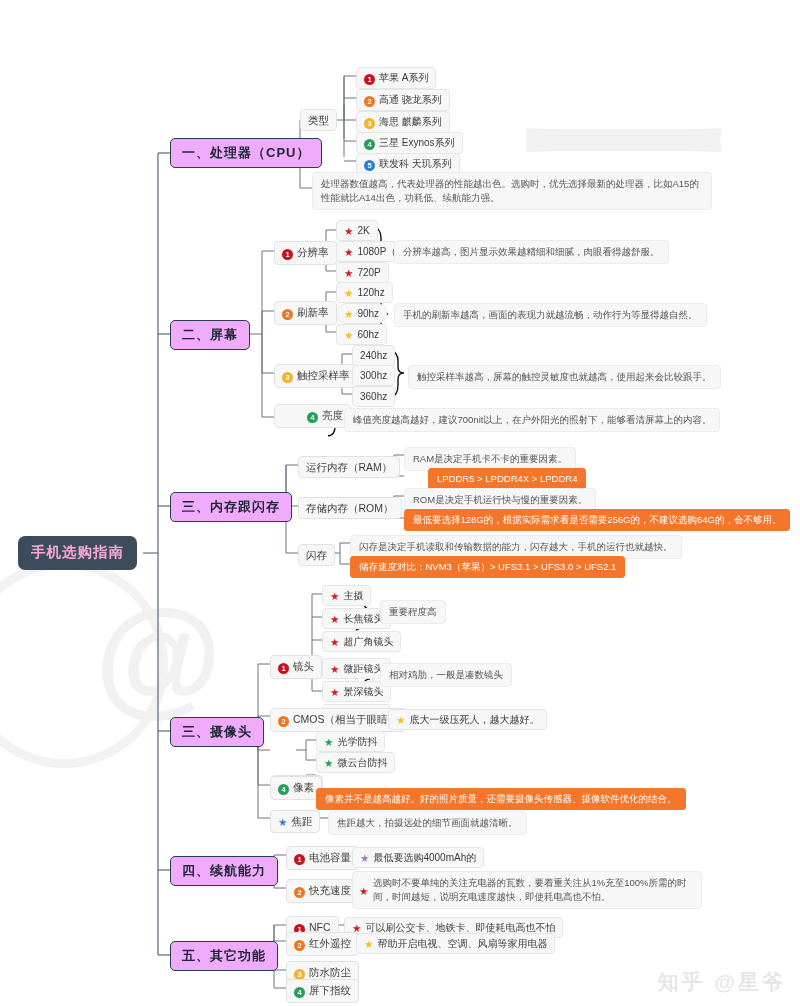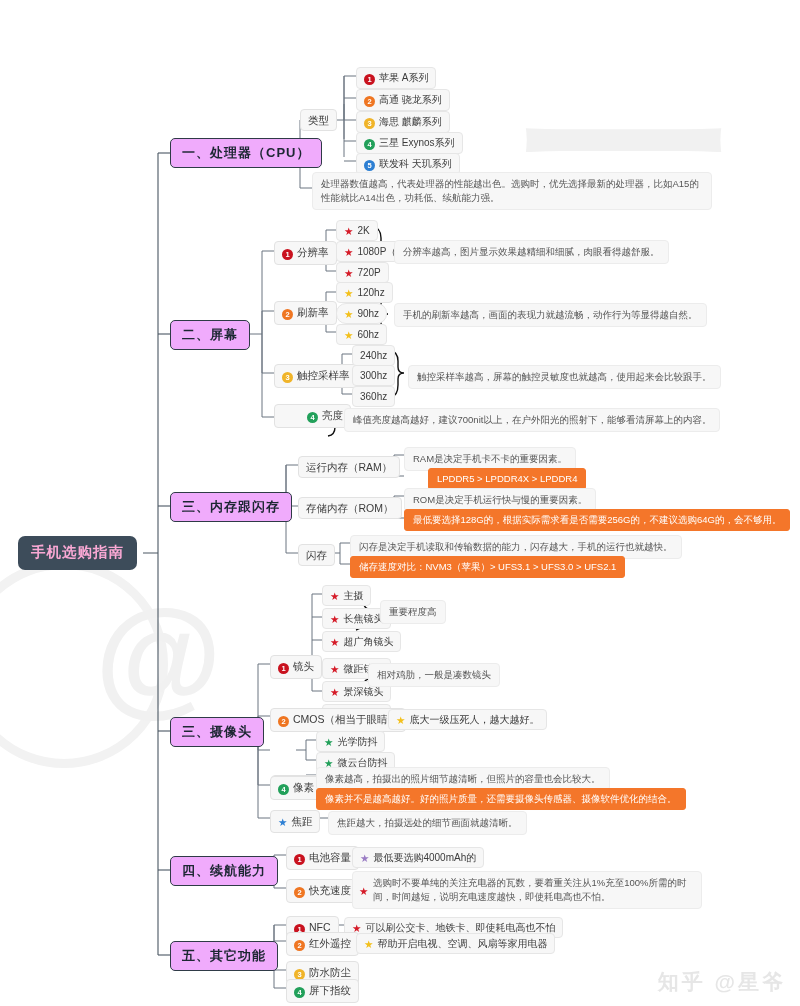--- a/index.html
+++ b/index.html
@@ -271,21 +271,21 @@
   <div class="node leaf" style="left:322px;top:658px;">
     <span class="star s-red">★</span><span>微距镜头</span>
   </div>
   <div class="node leaf" style="left:322px;top:681px;">
     <span class="star s-red">★</span><span>景深镜头</span>
   </div>
   <div class="node leaf" style="left:322px;top:704px;">
     <span class="star s-red">★</span><span>人像镜头</span>
   </div>
   <div class="node note" style="left:380px;top:600px;">重要程度高</div>
-  <div class="node note" style="left:368px;top:663px;">相对鸡肋，一般是凑数镜头</div>
+  <div class="node note" style="left:380px;top:663px;">相对鸡肋，一般是凑数镜头</div>
 
   <div class="node sub" style="left:270px;top:708px;">
     <span class="badge b2">2</span><span>CMOS（相当于眼睛）</span>
   </div>
   <div class="node leaf" style="left:388px;top:709px;">
     <span class="star s-yellow">★</span><span>底大一级压死人，越大越好。</span>
   </div>
 
   <div class="node sub" style="left:271px;top:741px;margin-top:34px;">
     <span class="badge b3">3</span><span>防抖</span>
@@ -293,21 +293,20 @@
   <div class="node leaf" style="left:316px;top:731px;">
     <span class="star s-green">★</span><span>光学防抖</span>
   </div>
   <div class="node leaf" style="left:316px;top:752px;">
     <span class="star s-green">★</span><span>微云台防抖</span>
   </div>
 
   <div class="node sub" style="left:270px;top:776px;">
     <span class="badge b4">4</span><span>像素</span>
   </div>
-  <div class="node note" style="left:316px;top:767px;">像素越高，拍摄出的照片细节越清晰，但照片的容量也会比较大。</div>
   <div class="node hl" style="left:316px;top:788px;">像素并不是越高越好。好的照片质量，还需要摄像头传感器、摄像软件优化的结合。</div>
 
   <div class="node sub" style="left:270px;top:810px;">
     <span class="star s-blue">★</span><span>焦距</span>
   </div>
   <div class="node branch" style="left:170px;top:856px;">四、续航能力</div>
 
   <div class="node note" style="left:328px;top:811px;">焦距越大，拍摄远处的细节画面就越清晰。</div>
 
   <div class="node sub" style="left:286px;top:846px;">

